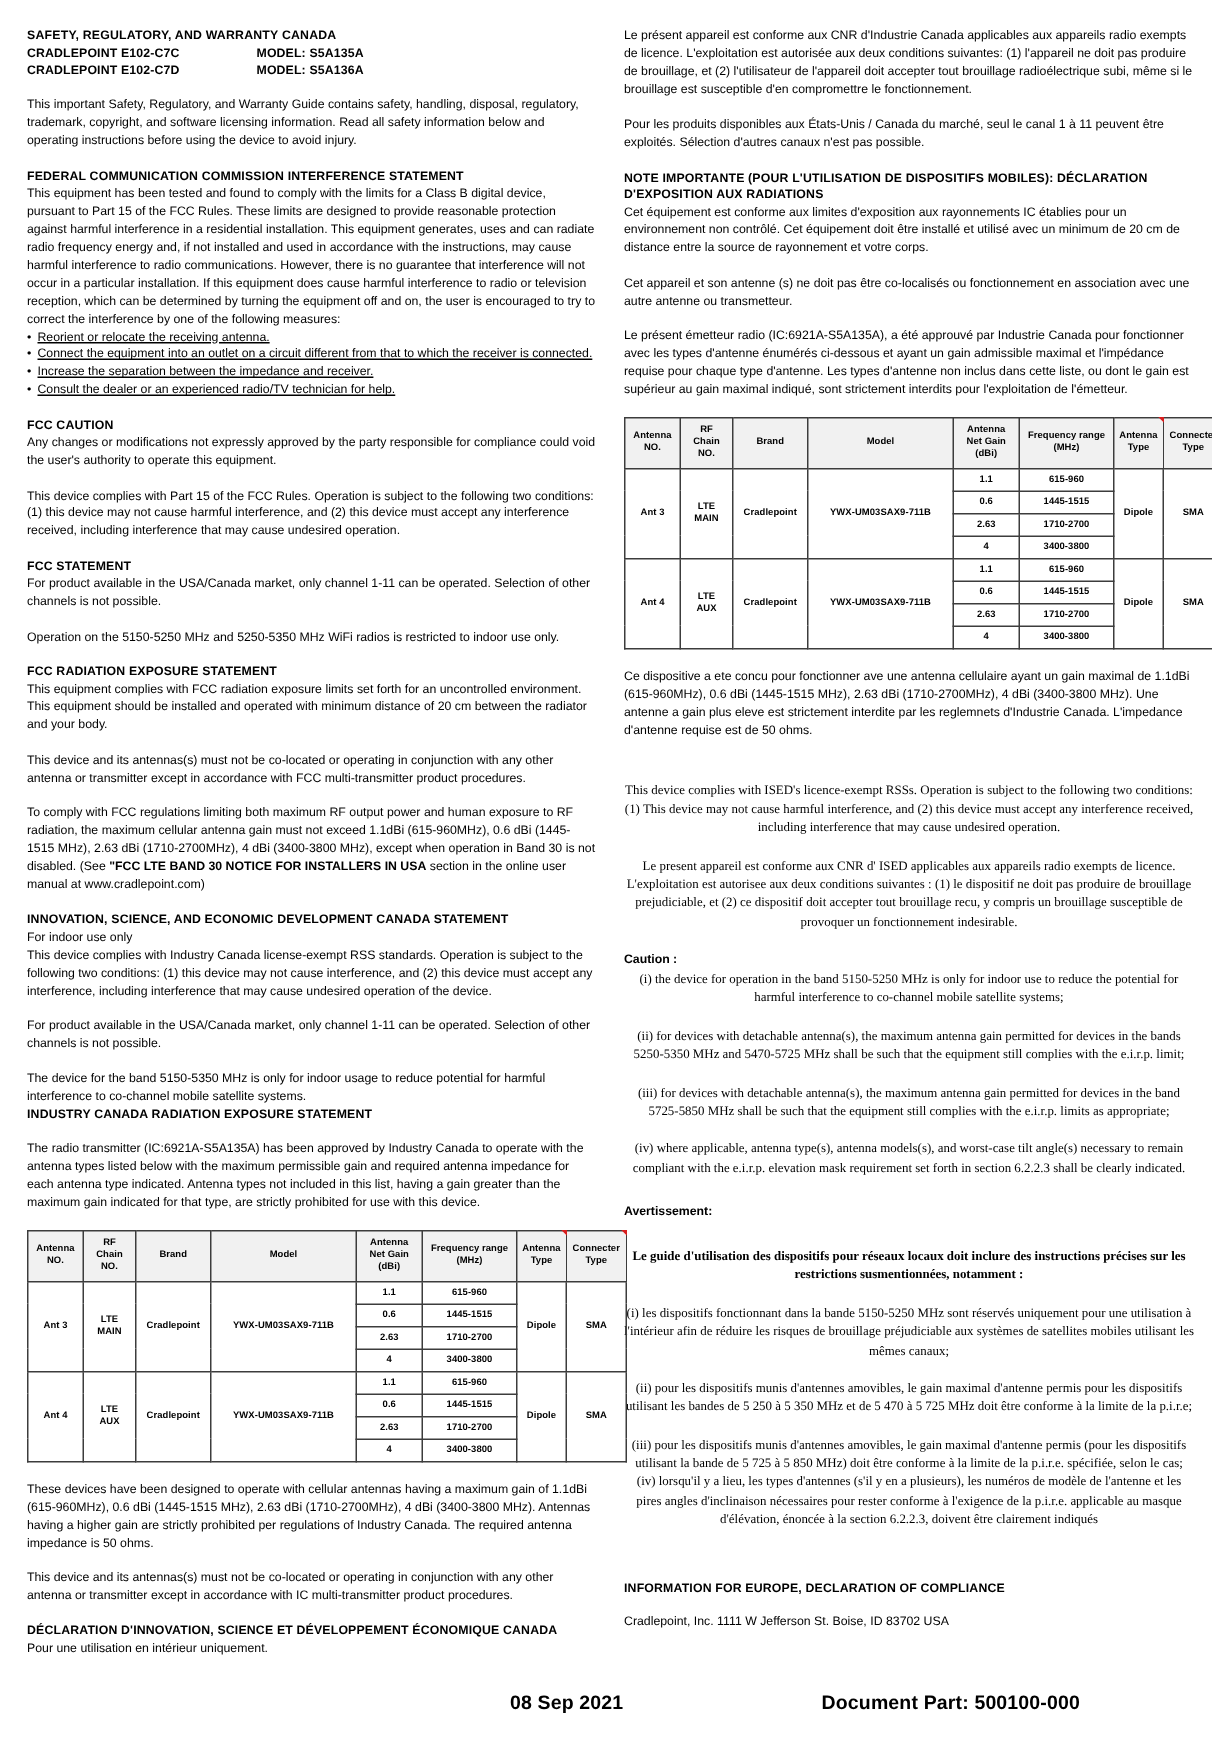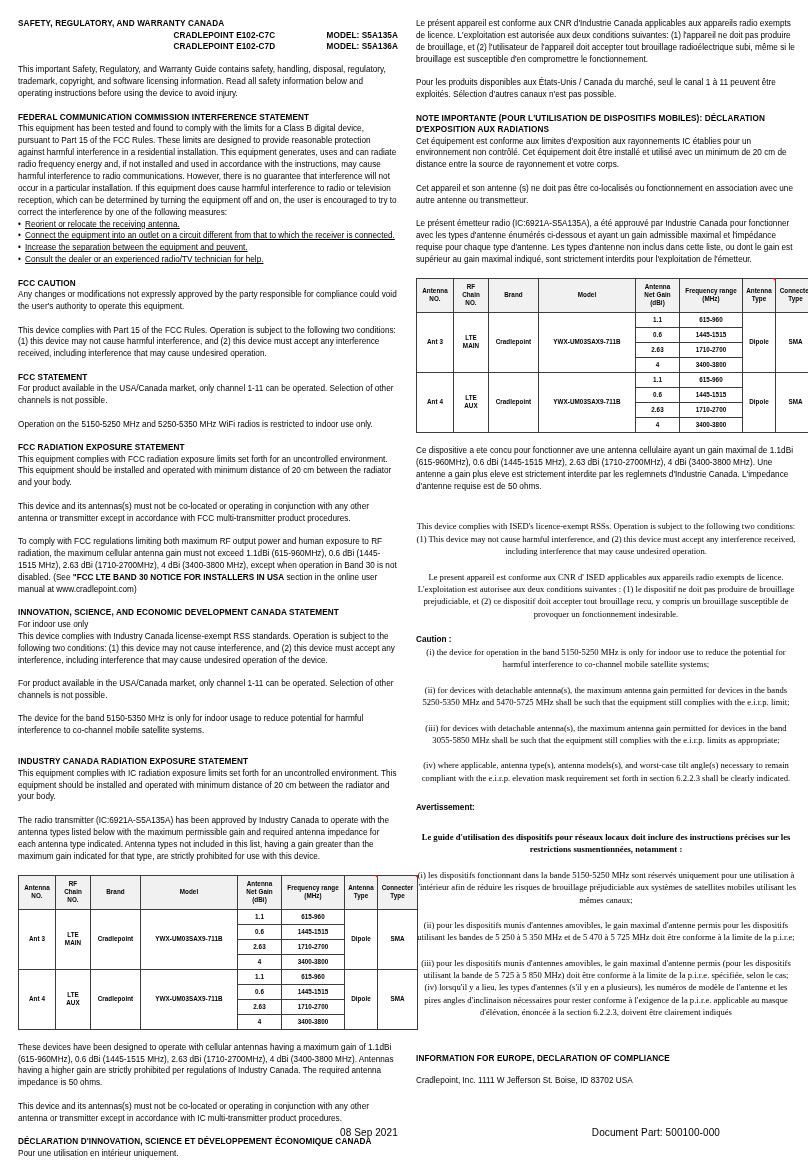--- a/index.html
+++ b/index.html
@@ -40,21 +40,20 @@
     line-height: 1.42;
     margin: 0;
   }
   .modelline {
     font-size: 8.2px;
     font-weight: bold;
     letter-spacing: 0.1px;
     line-height: 1.42;
     display: flex;
     margin: 0;
-    justify-content: flex-end;
   }
   .modelline .mdl-left { width: 153px; flex: 0 0 153px; }
 
   h2.sec {
     font-size: 8.2px;
     font-weight: bold;
     letter-spacing: 0.12px;
     line-height: 1.4;
     margin: 0;
   }
@@ -140,22 +139,22 @@
     clip-path: polygon(100% 0, 0 0, 100% 100%);
   }
 
   
   .footer {
     position: absolute;
     left: 18px;
     right: 14px;
     top: 1127px;
     display: flex;
-    font-size: 10px;
-    font-weight: normal;
+    font-size: 13px;
+    font-weight: bold;
     letter-spacing: 0.1px;
   }
   .footer .f-date { margin-left: 322px; }
   .footer .f-part { margin-left: auto; margin-right: 74px; }
 </style>
 </head>
 <body>
 
 <div class="page">
 
@@ -175,21 +174,21 @@
         </div>
       </div>
 
       <p class="body gap">This important Safety, Regulatory, and Warranty Guide contains safety, handling, disposal, regulatory, trademark, copyright, and software licensing information. Read all safety information below and operating instructions before using the device to avoid injury.</p>
 
       <h2 class="sec" style="margin-top:11.5px">FEDERAL COMMUNICATION COMMISSION INTERFERENCE STATEMENT</h2>
       <p class="body">This equipment has been tested and found to comply with the limits for a Class B digital device, pursuant to Part 15 of the FCC Rules. These limits are designed to provide reasonable protection against harmful interference in a residential installation. This equipment generates, uses and can radiate radio frequency energy and, if not installed and used in accordance with the instructions, may cause harmful interference to radio communications.  However, there is no guarantee that interference will not occur in a particular installation. If this equipment does cause harmful interference to radio or television reception, which can be determined by turning the equipment off and on, the user is encouraged to try to correct the interference by one of the following measures:</p>
       <ul class="bullets">
         <li>Reorient or relocate the receiving antenna.</li>
         <li>Connect the equipment into an outlet on a circuit different from that to which the receiver is connected.</li>
-        <li>Increase the separation between the equipment and peuvent.</li>
+        <li>Increase the separation between the impedance and receiver.</li>
         <li>Consult the dealer or an experienced radio/TV technician for help.</li>
       </ul>
 
       <h2 class="sec" style="margin-top:11.5px">FCC CAUTION</h2>
       <p class="body">Any changes or modifications not expressly approved by the party responsible for compliance could void the user's authority to operate this equipment.</p>
       <p class="body gap">This device complies with Part 15 of the FCC Rules. Operation is subject to the following two conditions: (1) this device may not cause harmful interference, and (2) this device must accept any interference received, including interference that may cause undesired operation.</p>
 
       <h2 class="sec" style="margin-top:11.5px">FCC STATEMENT</h2>
       <p class="body">For product available in the USA/Canada market, only channel 1-11 can be operated. Selection of other channels is not possible.</p>
       <p class="body gap">Operation on the 5150-5250 MHz and 5250-5350 MHz WiFi radios is restricted to indoor use only.</p>
@@ -198,22 +197,21 @@
       <p class="body">This equipment complies with FCC radiation exposure limits set forth for an uncontrolled environment. This equipment should be installed and operated with minimum distance of 20 cm between the radiator and your body.</p>
       <p class="body gap">This device and its antennas(s) must not be co-located or operating in conjunction with any other antenna or transmitter except in accordance with FCC multi-transmitter product procedures.</p>
       <p class="body gap"><span>To comply with FCC regulations limiting both maximum RF output power and human exposure to RF radiation, the maximum cellular antenna gain must not exceed 1.1dBi (615-960MHz), 0.6 dBi (1445-1515 MHz), 2.63 dBi (1710-2700MHz), 4 dBi (3400-3800 MHz), except when operation in Band 30 is not disabled.  (See </span><span class="b">"FCC LTE BAND 30 NOTICE FOR INSTALLERS IN USA</span><span> section in the online user manual at www.cradlepoint.com)</span></p>
 
       <h2 class="sec" style="margin-top:11.5px">INNOVATION, SCIENCE, AND ECONOMIC DEVELOPMENT CANADA STATEMENT</h2>
       <p class="body">For indoor use only</p>
       <p class="body">This device complies with Industry Canada license-exempt RSS standards.  Operation is subject to the following two conditions: (1) this device may not cause interference, and (2) this device must accept any interference, including interference that may cause undesired operation of the device.</p>
       <p class="body gap">For product available in the USA/Canada market, only channel 1-11 can be operated. Selection of other channels is not possible.</p>
       <p class="body gap">The device for the band 5150-5350 MHz is only for indoor usage to reduce potential for harmful interference to co-channel mobile satellite systems.</p>
 
-      <h2 class="sec" style="margin-top:19px">INDUSTRY CANADA RADIATION EXPOSURE STATEMENT</h2>
-      <p class="body">This equipment complies with IC radiation exposure limits set forth for an uncontrolled environment. This equipment should be installed and operated with minimum distance of 20 cm between the radiator and your body.</p>
+      <h2 class="sec" style="margin-top:0">INDUSTRY CANADA RADIATION EXPOSURE STATEMENT</h2>
       <p class="body gap">The radio transmitter (IC:6921A-S5A135A) has been approved by Industry Canada to operate with the antenna types listed below with the maximum permissible gain and required antenna impedance for each antenna type indicated. Antenna types not included in this list, having a gain greater than the maximum gain indicated for that type, are strictly prohibited for use with this device.</p>
 
       <table class="ant">
         <thead>
           <tr>
             <th class="c-ant">
               <div>Antenna</div>
               <div>NO.</div>
             </th>
             <th class="c-rf">
@@ -404,21 +402,21 @@
 
       <p class="body" style="margin-top:12px">Ce dispositive a ete concu pour fonctionner ave une antenna cellulaire ayant un gain maximal de 1.1dBi (615-960MHz), 0.6 dBi (1445-1515 MHz), 2.63 dBi (1710-2700MHz), 4 dBi (3400-3800 MHz). Une antenne a gain plus eleve est strictement interdite par les reglemnets d'Industrie Canada. L'impedance d'antenne requise est de 50 ohms.</p>
 
       <div class="serif">
         <p class="body" style="margin-top:28px">This device complies with ISED's licence-exempt RSSs. Operation is subject to the following two conditions: (1) This device may not cause harmful interference, and (2) this device must accept any interference received, including interference that may cause undesired operation.</p>
         <p class="body" style="margin-top:13px">Le present appareil est conforme aux CNR d' ISED applicables aux appareils radio exempts de licence. L'exploitation est autorisee aux deux conditions suivantes : (1) le dispositif ne doit pas produire de brouillage prejudiciable, et (2) ce dispositif doit accepter tout brouillage recu, y compris un brouillage susceptible de provoquer un fonctionnement indesirable.</p>
 
         <p class="sans-bold-para" style="margin-top:14px">Caution :</p>
         <p class="body">(i) the device for operation in the band 5150-5250 MHz is only for indoor use to reduce the potential for harmful interference to co-channel mobile satellite systems;</p>
         <p class="body" style="margin-top:13px">(ii) for devices with detachable antenna(s), the maximum antenna gain permitted for devices in the bands 5250-5350 MHz and 5470-5725 MHz shall be such that the equipment still complies with the e.i.r.p. limit;</p>
-        <p class="body" style="margin-top:13px">(iii) for devices with detachable antenna(s), the maximum antenna gain permitted for devices in the band 3055-5850 MHz shall be such that the equipment still complies with the e.i.r.p. limits as appropriate;</p>
+        <p class="body" style="margin-top:13px">(iii) for devices with detachable antenna(s), the maximum antenna gain permitted for devices in the band 5725-5850 MHz shall be such that the equipment still complies with the e.i.r.p. limits as appropriate;</p>
         <p class="body" style="margin-top:13px">(iv) where applicable, antenna type(s), antenna models(s), and worst-case tilt angle(s) necessary to remain compliant with the e.i.r.p. elevation mask requirement set forth in section 6.2.2.3 shall be clearly indicated.</p>
 
         <p class="sans-bold-para" style="margin-top:18px">Avertissement:</p>
         <p class="body b" style="margin-top:17px">Le guide d'utilisation des dispositifs pour réseaux locaux doit inclure des instructions précises sur les restrictions susmentionnées, notamment :</p>
         <p class="body" style="margin-top:13px">(i) les dispositifs fonctionnant dans la bande 5150-5250 MHz sont réservés uniquement pour une utilisation à l'intérieur afin de réduire les risques de brouillage préjudiciable aux systèmes de satellites mobiles utilisant les mêmes canaux;</p>
         <p class="body" style="margin-top:13px">(ii) pour les dispositifs munis d'antennes amovibles, le gain maximal d'antenne permis pour les dispositifs utilisant les bandes de 5 250 à 5 350 MHz et de 5 470 à 5 725 MHz doit être conforme à la limite de la p.i.r.e;</p>
         <p class="body" style="margin-top:13px">(iii) pour les dispositifs munis d'antennes amovibles, le gain maximal d'antenne permis (pour les dispositifs utilisant la bande de 5 725 à 5 850 MHz) doit être conforme à la limite de la p.i.r.e. spécifiée, selon le cas;</p>
         <p class="body" style="">(iv) lorsqu'il y a lieu, les types d'antennes (s'il y en a plusieurs), les numéros de modèle de l'antenne et les pires angles d'inclinaison nécessaires pour rester conforme à l'exigence de la p.i.r.e. applicable au masque d'élévation, énoncée à la section 6.2.2.3, doivent être clairement indiqués</p>
       </div>
 

